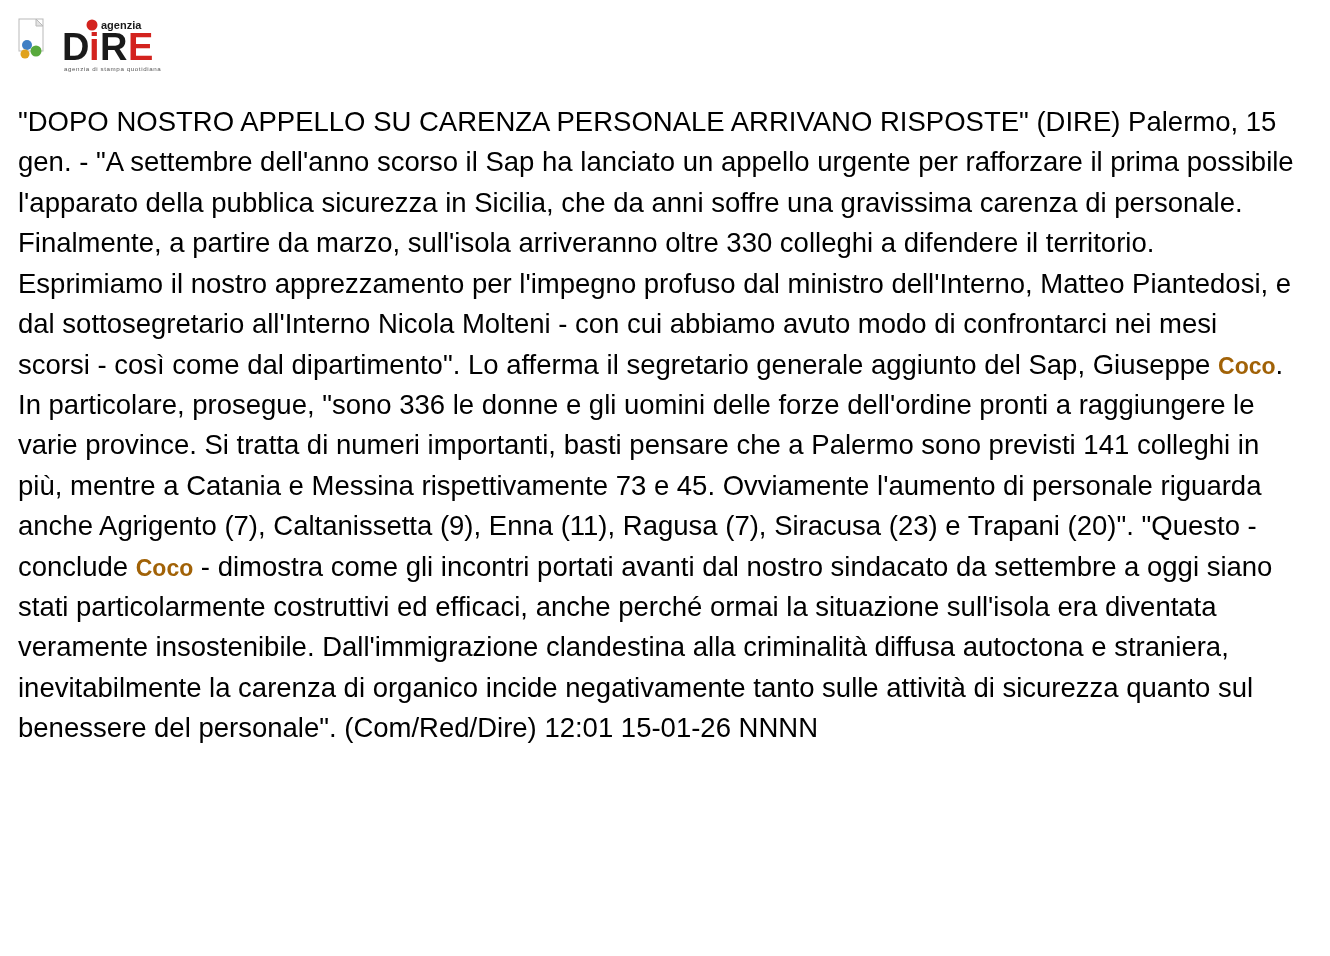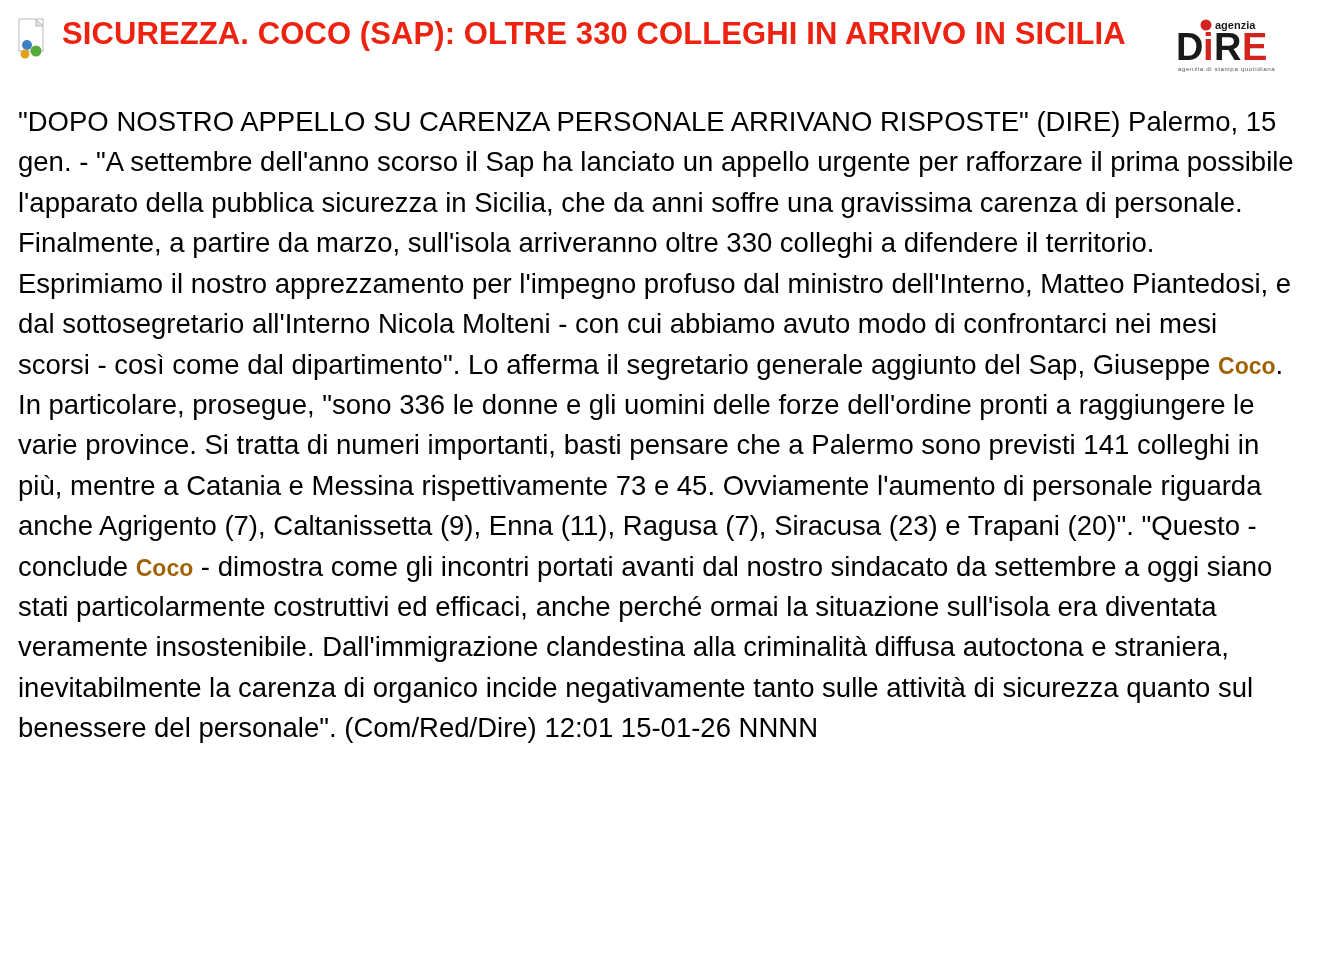--- a/index.html
+++ b/index.html
@@ -88,23 +88,20 @@
     <div class="doc-icon">
       <svg width="34" height="46" viewBox="0 0 34 46" xmlns="http://www.w3.org/2000/svg">
         <rect x="1" y="1" width="24" height="32" fill="#ffffff" stroke="#b9b9b9" stroke-width="1"></rect>
         <path d="M18 1 L25 8 L18 8 Z" fill="#e3e3e3" stroke="#b9b9b9" stroke-width="1"></path>
         <circle cx="9" cy="27" r="5" fill="#3f7fc4"></circle>
         <circle cx="18" cy="33" r="5.5" fill="#58a93c"></circle>
         <circle cx="7" cy="36" r="4.5" fill="#e0a21c"></circle>
       </svg>
     </div>
 
-    <div class="headline-wrap">
-      <h1 class="headline">SICUREZZA. COCO (SAP): OLTRE 330 COLLEGHI IN ARRIVO IN SICILIA</h1>
-    </div>
 
     <div class="logo">
       <svg width="120" height="62" viewBox="0 0 120 62" xmlns="http://www.w3.org/2000/svg">
 
         <circle cx="30" cy="9" r="5.5" fill="#d3231e"></circle>
 
         <text x="39" y="13" font-family="Liberation Sans, sans-serif" font-size="11" font-weight="bold" fill="#1a1a1a">agenzia</text>
 
         <text x="0" y="44" font-family="Liberation Sans, sans-serif" font-size="38" font-weight="bold" fill="#1a1a1a" letter-spacing="-1">D</text>
         <text x="27" y="44" font-family="Liberation Sans, sans-serif" font-size="38" font-weight="bold" fill="#d3231e" letter-spacing="-1">i</text>

